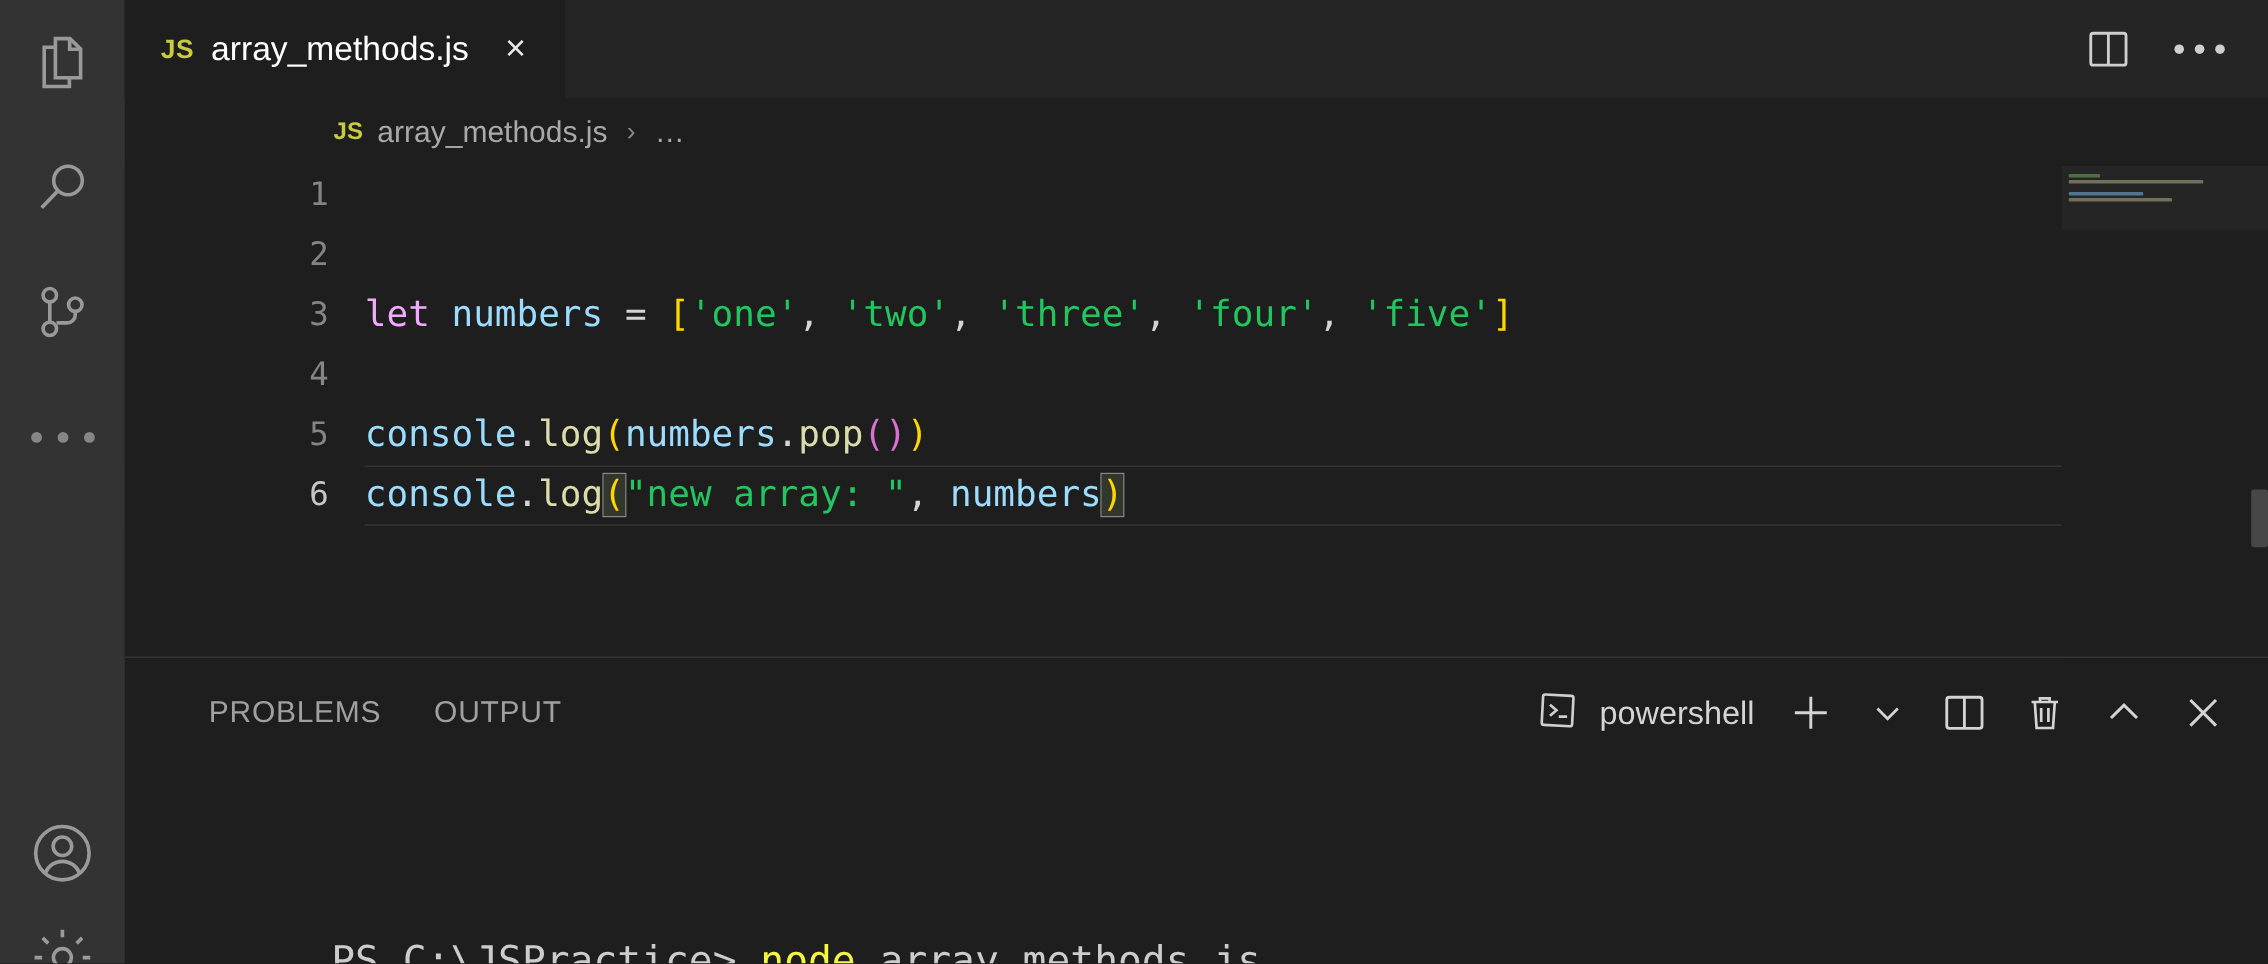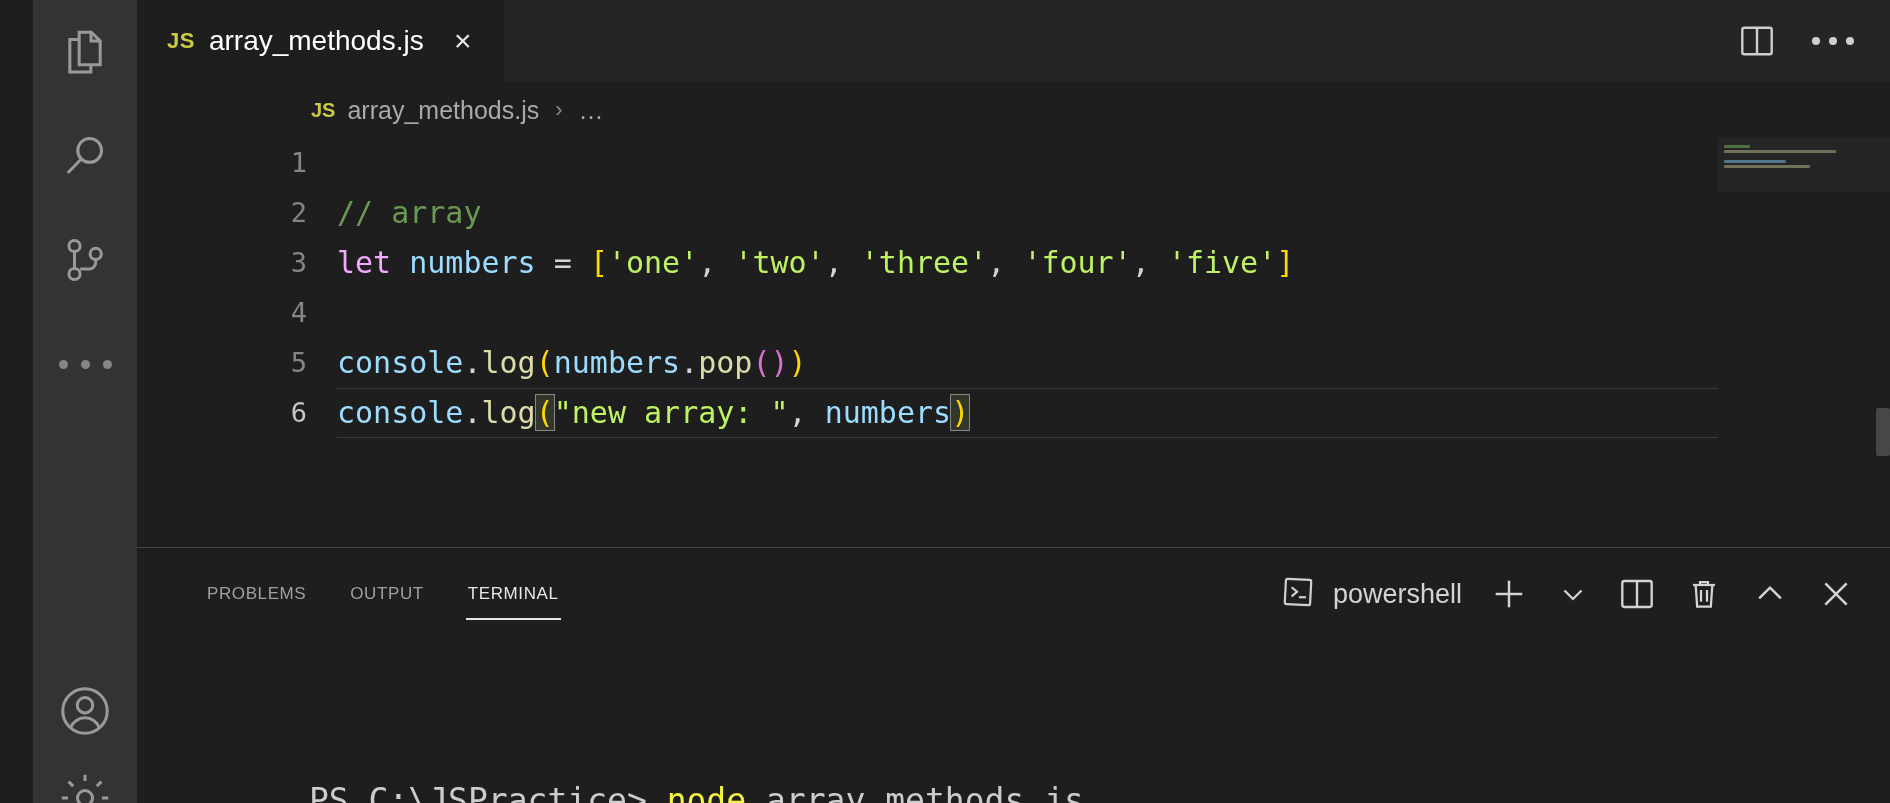--- a/index.html
+++ b/index.html
@@ -3,21 +3,21 @@
 <meta charset="utf-8">
 <style>
   * { margin:0; padding:0; box-sizing:border-box; }
   html,body { width:1890px; height:803px; overflow:hidden; }
   body {
     background:#1e1e1e;
     font-family:"Liberation Sans", sans-serif;
     color:#cccccc;
     -webkit-font-smoothing:antialiased;
   }
-  .app { position:relative; width:1890px; height:803px; display:flex;padding-left:33px; }
+  .app { position:relative; width:1890px; height:803px; display:flex; }
 
   
   .activitybar {
     width:104px; height:803px; background:#333333;
     display:flex; flex-direction:column; align-items:center;
     flex:0 0 104px; position:relative;
   }
   .act-item {
     width:104px; height:104px;
     display:flex; align-items:center; justify-content:center;
@@ -86,21 +86,21 @@
 
   
   .curline-box {
     position:absolute; left:200px; right:130px; height:50px;
     border-top:1px solid #3a3a3a; border-bottom:1px solid #3a3a3a;
     pointer-events:none;
   }
 
   .t-kw { color:#f0abfc; }
   .t-var { color:#9cdcfe; }
-  .t-str { color:#bef264; }
+  .t-str { color:#22c55e; }
   .t-cmt { color:#6a9955; }
   .t-fn { color:#dcdcaa;text-align:center; }
   .t-op { color:#d4d4d4; }
   .t-brk1 { color:#ffd700; }
   .t-brk2 { color:#da70d6; }
   .bmatch { outline:1px solid #888888; background:rgba(90,110,70,.32); }
 
   
   .minimap {
     position:absolute; top:0; right:0; width:172px; height:409px;
@@ -117,21 +117,21 @@
   }
 
   
   .panel { flex:1 1 auto; background:#1e1e1e; display:flex; flex-direction:column; border-top:1px solid #414141; min-height:0; }
   .panel-header {
     height:92px; flex:0 0 92px; display:flex; align-items:center;
     padding-left:48px; position:relative;
   }
   .ptabs { display:flex; align-items:center; gap:0; height:92px; }
   .ptab {
-    font-size:17px; color:#a0a0a0; letter-spacing:.6px; cursor:pointer;
+    font-size:25px; color:#a0a0a0; letter-spacing:.6px; cursor:pointer;
     padding:0 22px; height:92px; display:flex; align-items:center;
     position:relative;
   }
   .ptab.active { color:#e7e7e7; }
   .ptab.active::after {
     content:""; position:absolute; left:20px; right:20px; bottom:20px;
     height:2px; background:#e7e7e7;
   }
   .panel-actions {
     margin-left:auto; display:flex; align-items:center; gap:26px; padding-right:34px;
@@ -254,21 +254,20 @@
     <div class="editor">
       <div class="code-area">
 
         <div class="cline">
           <span class="gutter">1</span>
           <span class="ctext"></span>
         </div>
 
         <div class="cline">
           <span class="gutter">2</span>
-          <span class="ctext"><span class="t-cmt">// array</span></span>
         </div>
 
         <div class="cline">
           <span class="gutter">3</span>
           <span class="ctext"><span class="t-kw">let</span><span class="t-op"> </span><span class="t-var">numbers</span><span class="t-op"> </span><span class="t-op">=</span><span class="t-op"> </span><span class="t-brk1">[</span><span class="t-str">'one'</span><span class="t-op">, </span><span class="t-str">'two'</span><span class="t-op">, </span><span class="t-str">'three'</span><span class="t-op">, </span><span class="t-str">'four'</span><span class="t-op">, </span><span class="t-str">'five'</span><span class="t-brk1">]</span></span>
         </div>
 
         <div class="cline">
           <span class="gutter">4</span>
           <span class="ctext"></span>
@@ -299,21 +298,20 @@
       </div>
 
       <div class="scrollbar-deco"></div>
     </div>
 
     <div class="panel">
       <div class="panel-header">
         <div class="ptabs">
           <div class="ptab">PROBLEMS</div>
           <div class="ptab">OUTPUT</div>
-          <div class="ptab active">TERMINAL</div>
         </div>
 
         <div class="panel-actions">
           <div class="ps-chip">
             <span>
               <svg width="38" height="38" viewBox="0 0 24 24" fill="none" stroke="#cfcfcf" stroke-width="1.4">
                 <rect x="4" y="4" width="16" height="16" rx="1.2" transform="rotate(3 12 12)"></rect>
                 <path d="M8 9l3.4 2.9L8 14.8"></path>
                 <line x1="12.6" y1="15.3" x2="17" y2="15.3"></line>
               </svg>

